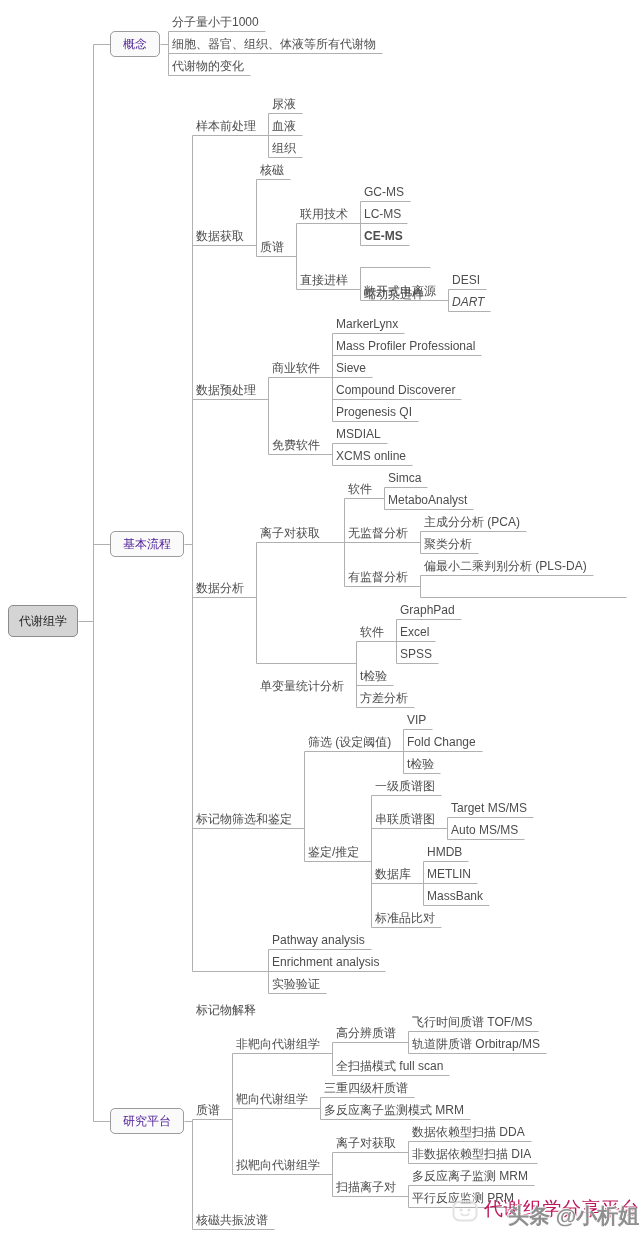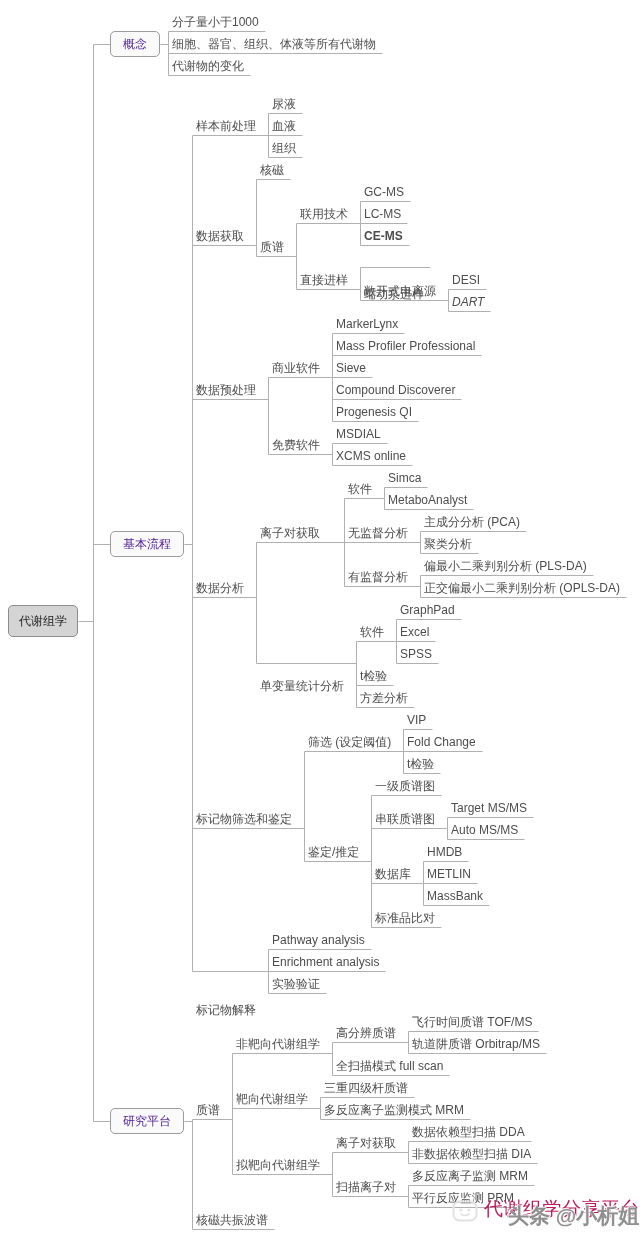--- a/index.html
+++ b/index.html
@@ -205,21 +205,20 @@
     <div class="node leaf" style="left: 196px; top: 578px;">数据分析</div>
     <div class="node leaf" style="left: 260px; top: 523px;">离子对获取</div>
     <div class="node leaf" style="left: 348px; top: 479px;">软件</div>
     <div class="node leaf" style="left: 388px; top: 468px;">Simca</div>
     <div class="node leaf" style="left: 388px; top: 490px;">MetaboAnalyst</div>
     <div class="node leaf" style="left: 348px; top: 523px;">无监督分析</div>
     <div class="node leaf" style="left: 424px; top: 512px;">主成分分析 (PCA)</div>
     <div class="node leaf" style="left: 424px; top: 534px;">聚类分析</div>
     <div class="node leaf" style="left: 348px; top: 567px;">有监督分析</div>
     <div class="node leaf" style="left: 424px; top: 556px;">偏最小二乘判别分析 (PLS-DA)</div>
-    <div class="node leaf" style="left: 424px; top: 578px;">正交偏最小二乘判别分析 (OPLS-DA)</div>
     <div class="node leaf" style="left: 260px; top: 676px;">单变量统计分析</div>
     <div class="node leaf" style="left: 360px; top: 622px;">软件</div>
     <div class="node leaf" style="left: 400px; top: 600px;">GraphPad</div>
     <div class="node leaf" style="left: 400px; top: 622px;">Excel</div>
     <div class="node leaf" style="left: 400px; top: 644px;">SPSS</div>
     <div class="node leaf" style="left: 360px; top: 666px;">t检验</div>
     <div class="node leaf" style="left: 360px; top: 688px;">方差分析</div>
     <div class="node leaf" style="left: 196px; top: 809px;">标记物筛选和鉴定</div>
     <div class="node leaf" style="left: 308px; top: 732px;">筛选 (设定阈值)</div>
     <div class="node leaf" style="left: 407px; top: 710px;">VIP</div>

